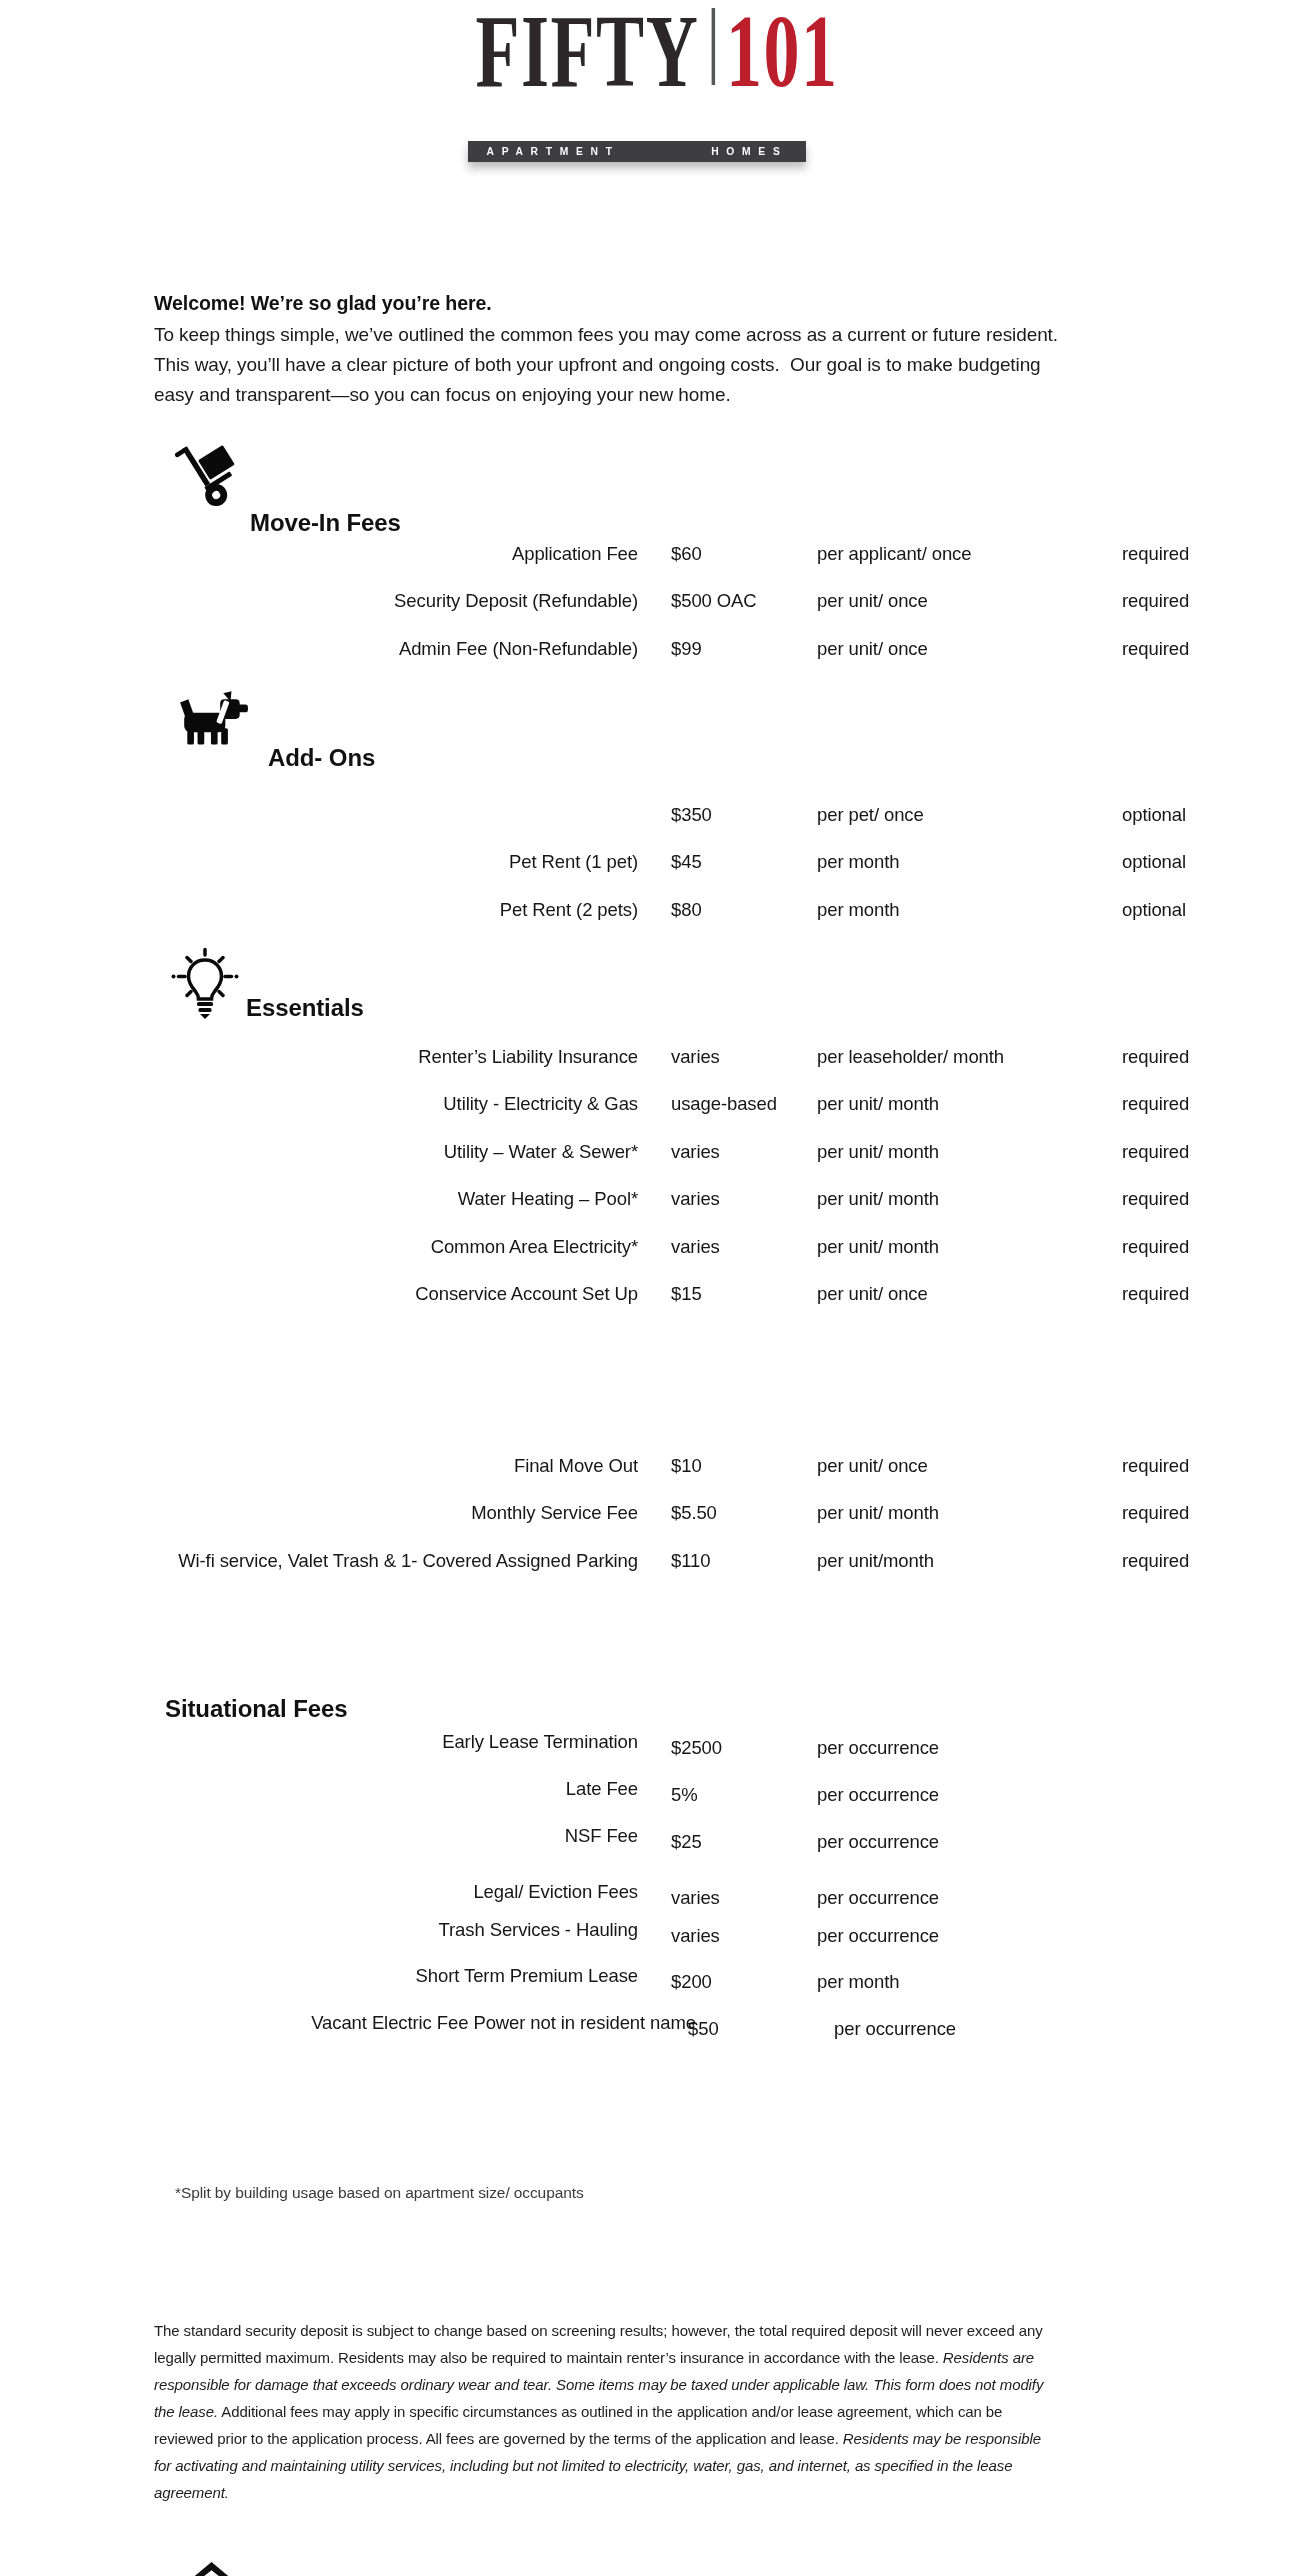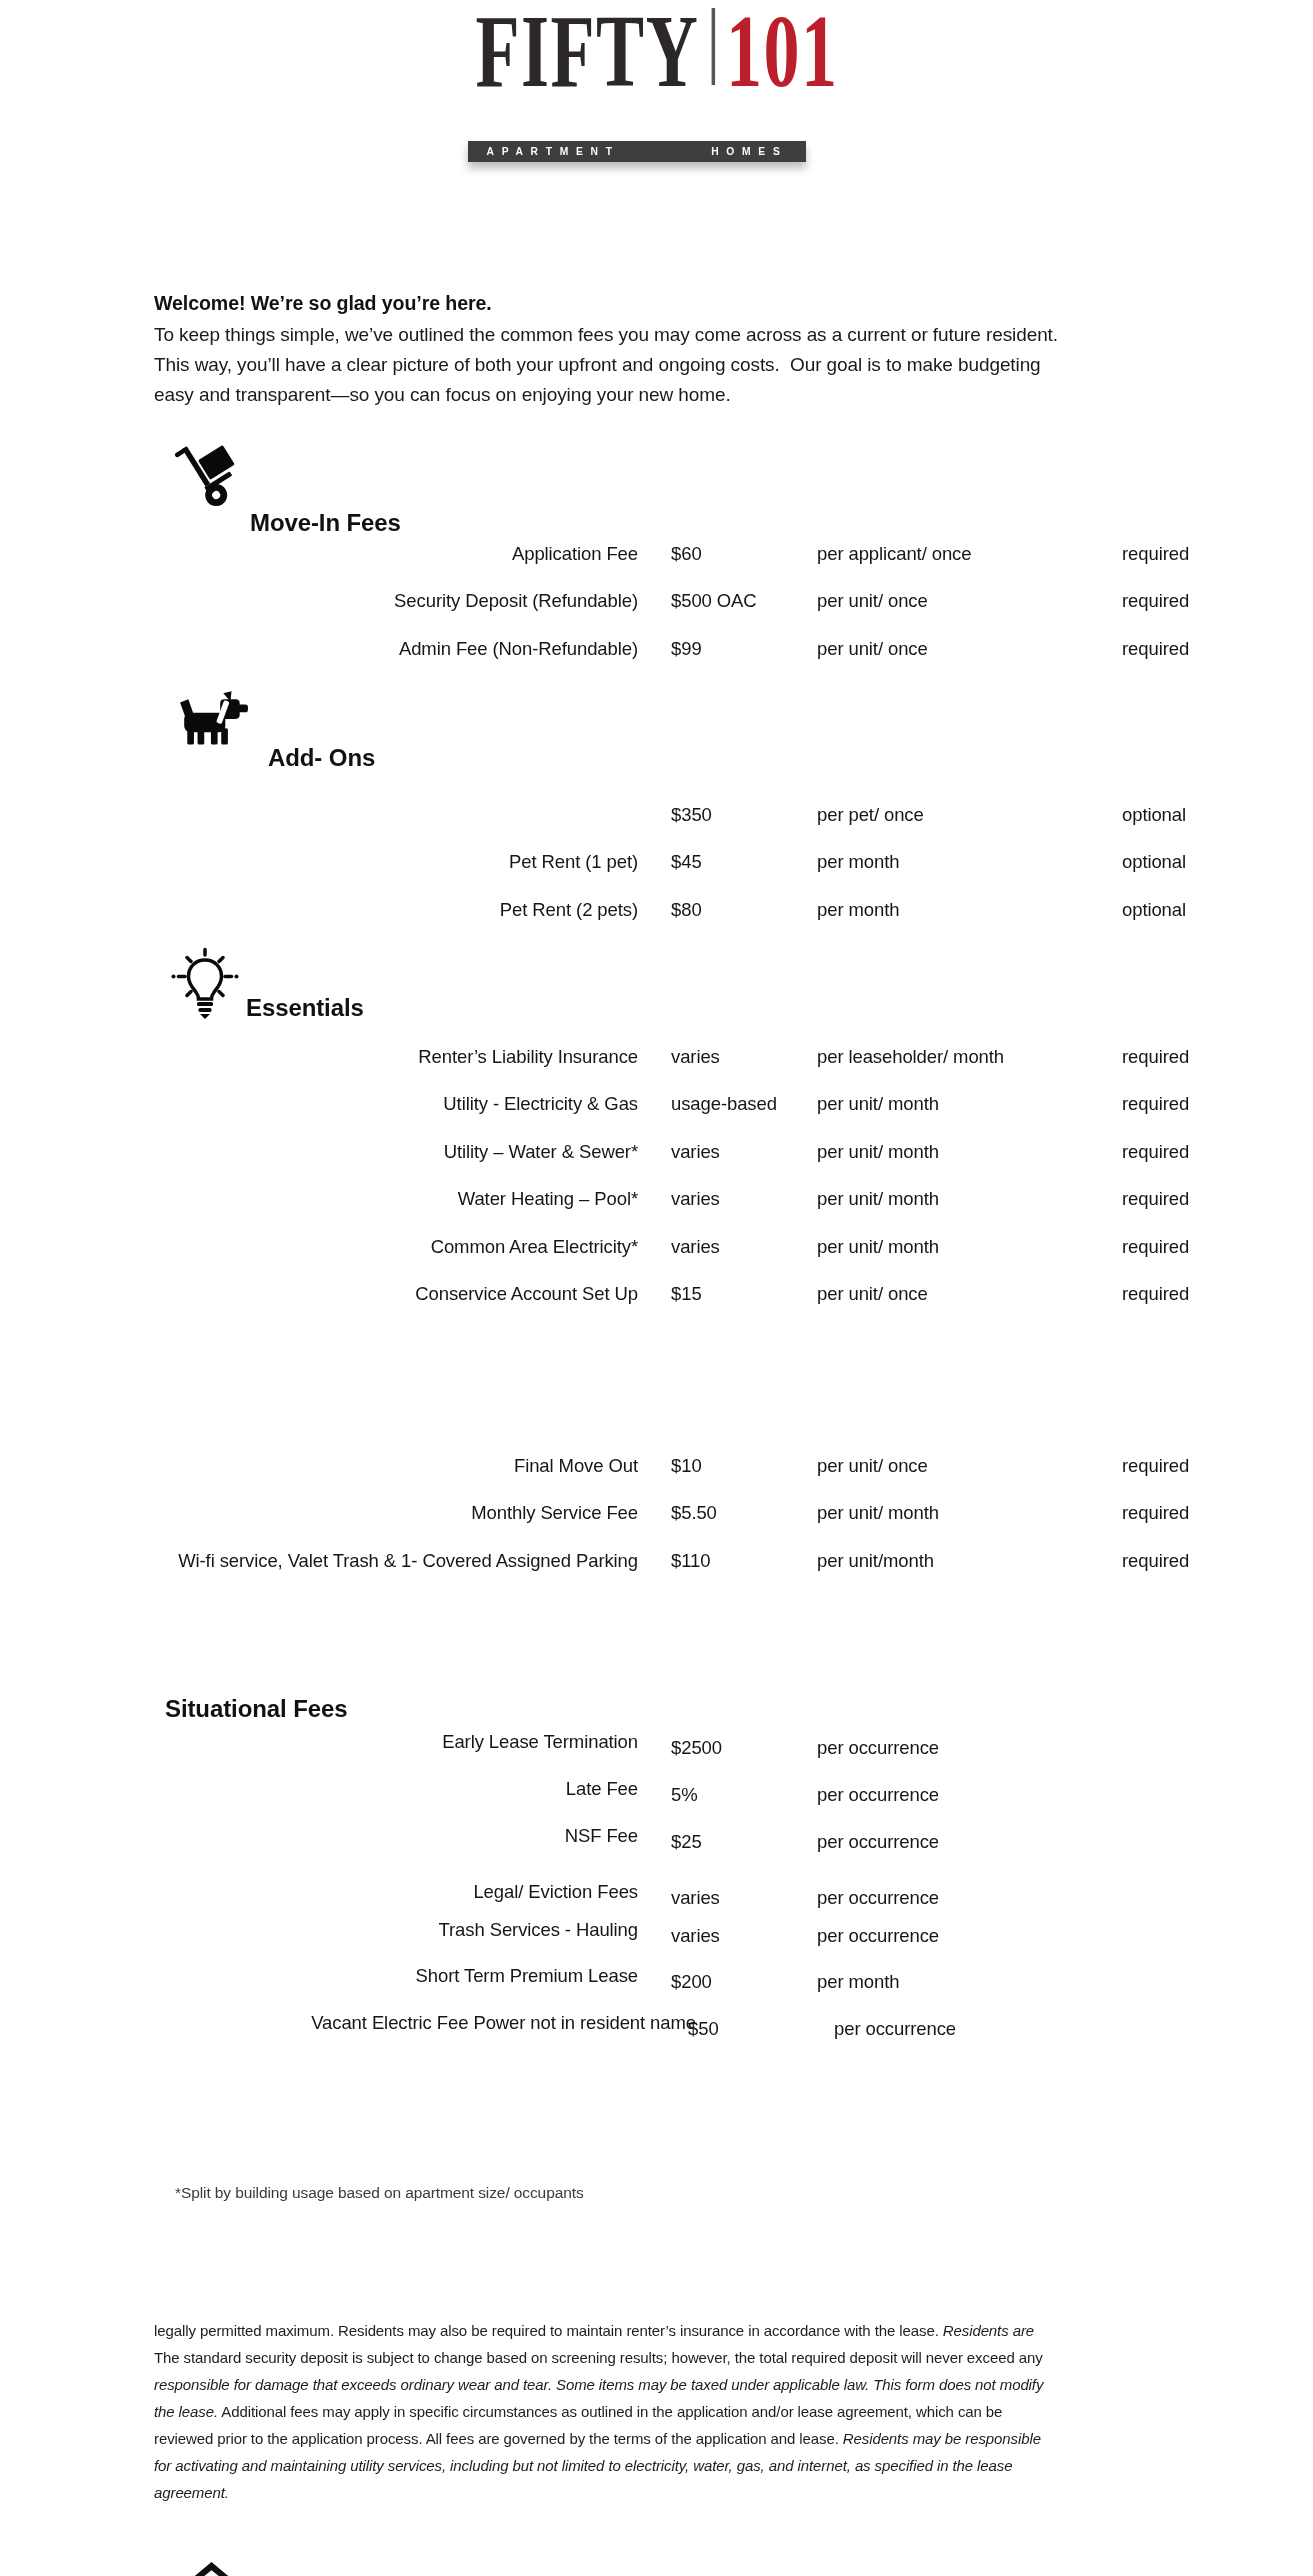--- a/index.html
+++ b/index.html
@@ -274,22 +274,22 @@
     <div class="fee-row" style="top:281px;margin-left:17px;">
       <div class="cell-name" style="width:515px;">Vacant Electric Fee Power not in resident name</div>
       <div class="cell-amount">$50</div>
       <div class="cell-freq">per occurrence</div>
     </div>
   </div>
 
   <div class="footnote">*Split by building usage based on apartment size/ occupants</div>
 
   <div class="disclaimer">
+    <div class="disc-line"><span>The standard security deposit is subject to change based on screening results; however, the total required deposit will never exceed any</span></div>
     <div class="disc-line"><span>legally permitted maximum. Residents may also be required to maintain renter’s insurance in accordance with the lease. </span><span class="it">Residents are</span></div>
-    <div class="disc-line"><span>The standard security deposit is subject to change based on screening results; however, the total required deposit will never exceed any</span></div>
     <div class="disc-line"><span class="it">responsible for damage that exceeds ordinary wear and tear. Some items may be taxed under applicable law. This form does not modify</span></div>
     <div class="disc-line"><span class="it">the lease.</span><span> Additional fees may apply in specific circumstances as outlined in the application and/or lease agreement, which can be</span></div>
     <div class="disc-line"><span>reviewed prior to the application process. All fees are governed by the terms of the application and lease. </span><span class="it">Residents may be responsible</span></div>
     <div class="disc-line"><span class="it">for activating and maintaining utility services, including but not limited to electricity, water, gas, and internet, as specified in the lease</span></div>
     <div class="disc-line"><span class="it">agreement.</span></div>
   </div>
 
   <div class="eho">
     <span>
       <svg width="69" height="54" viewBox="0 0 140 112">

